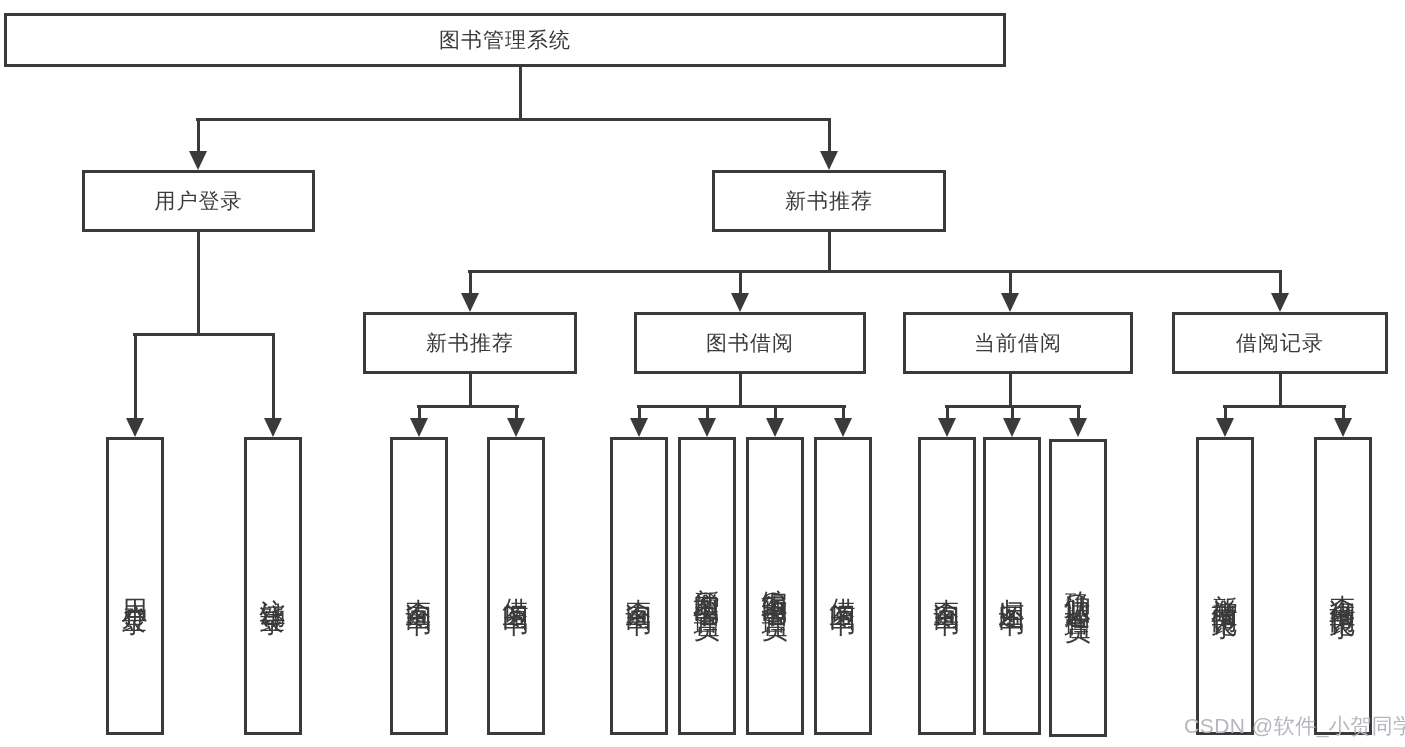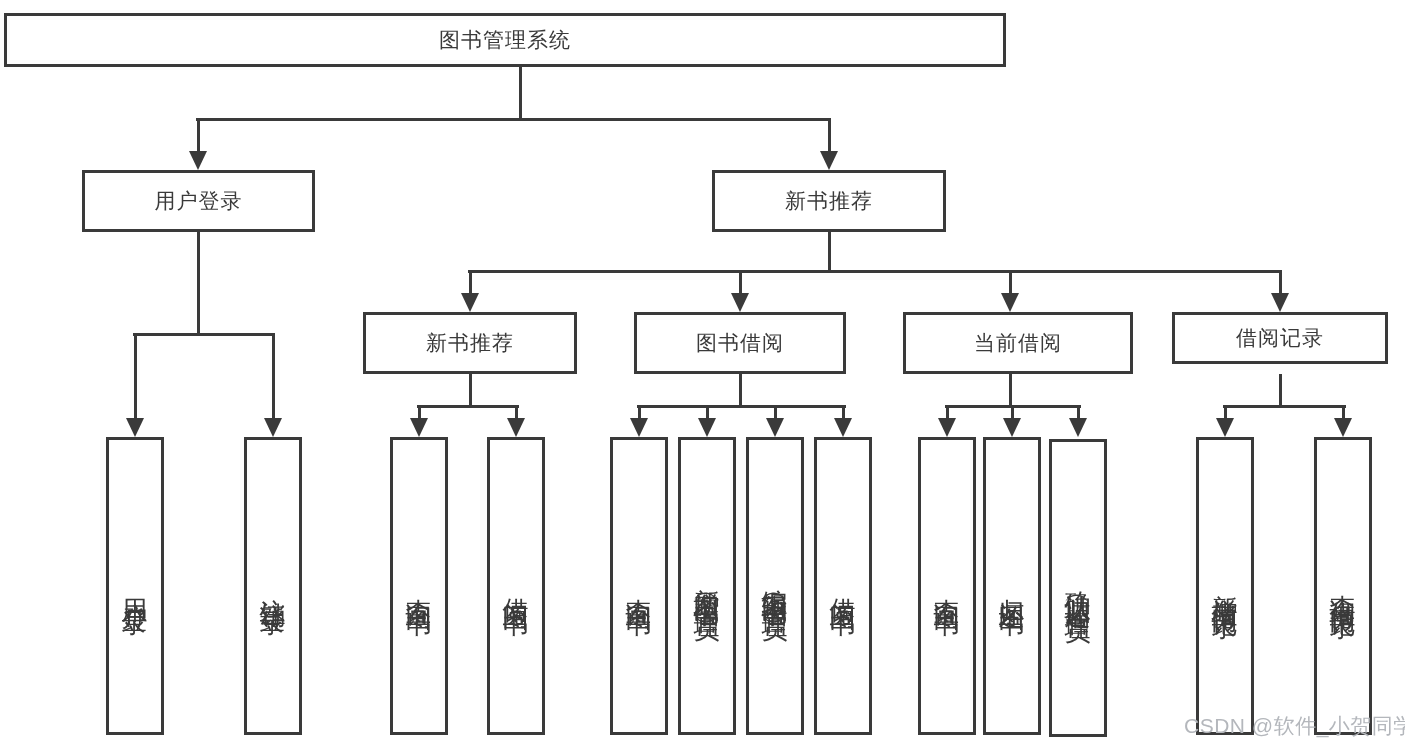--- a/index.html
+++ b/index.html
@@ -139,25 +139,25 @@
   </div>
 
   <div class="node" style="left:4px; top:13px; width:1002px; height:54px;">图书管理系统</div>
 
   <div class="node" style="left:82px; top:170px; width:233px; height:62px;">用户登录</div>
 
   <div class="node" style="left:712px; top:170px; width:234px; height:62px;">新书推荐</div>
 
   <div class="node" style="left:363px; top:312px; width:214px; height:62px;">新书推荐</div>
 
-  <div class="node" style="left:634px; top:312px; width:212px; height:62px;">图书借阅</div>
+  <div class="node" style="left:634px; top:312px; width:232px; height:62px;">图书借阅</div>
 
   <div class="node" style="left:903px; top:312px; width:230px; height:62px;">当前借阅</div>
 
-  <div class="node" style="left:1172px; top:312px; width:216px; height:52px;">借阅记录</div>
+  <div class="node" style="left:1172px; top:312px; width:216px; height:62px;">借阅记录</div>
 
   <div class="leaf" style="left:106px; top:437px; width:58px; height:298px;">
     <span class="vtext">用户登录</span>
   </div>
   <div class="leaf" style="left:244px; top:437px; width:58px; height:298px;">
     <span class="vtext">注销登录</span>
   </div>
 
   <div class="leaf" style="left:390px; top:437px; width:58px; height:298px;">
     <span class="vtext">查询图书</span>

